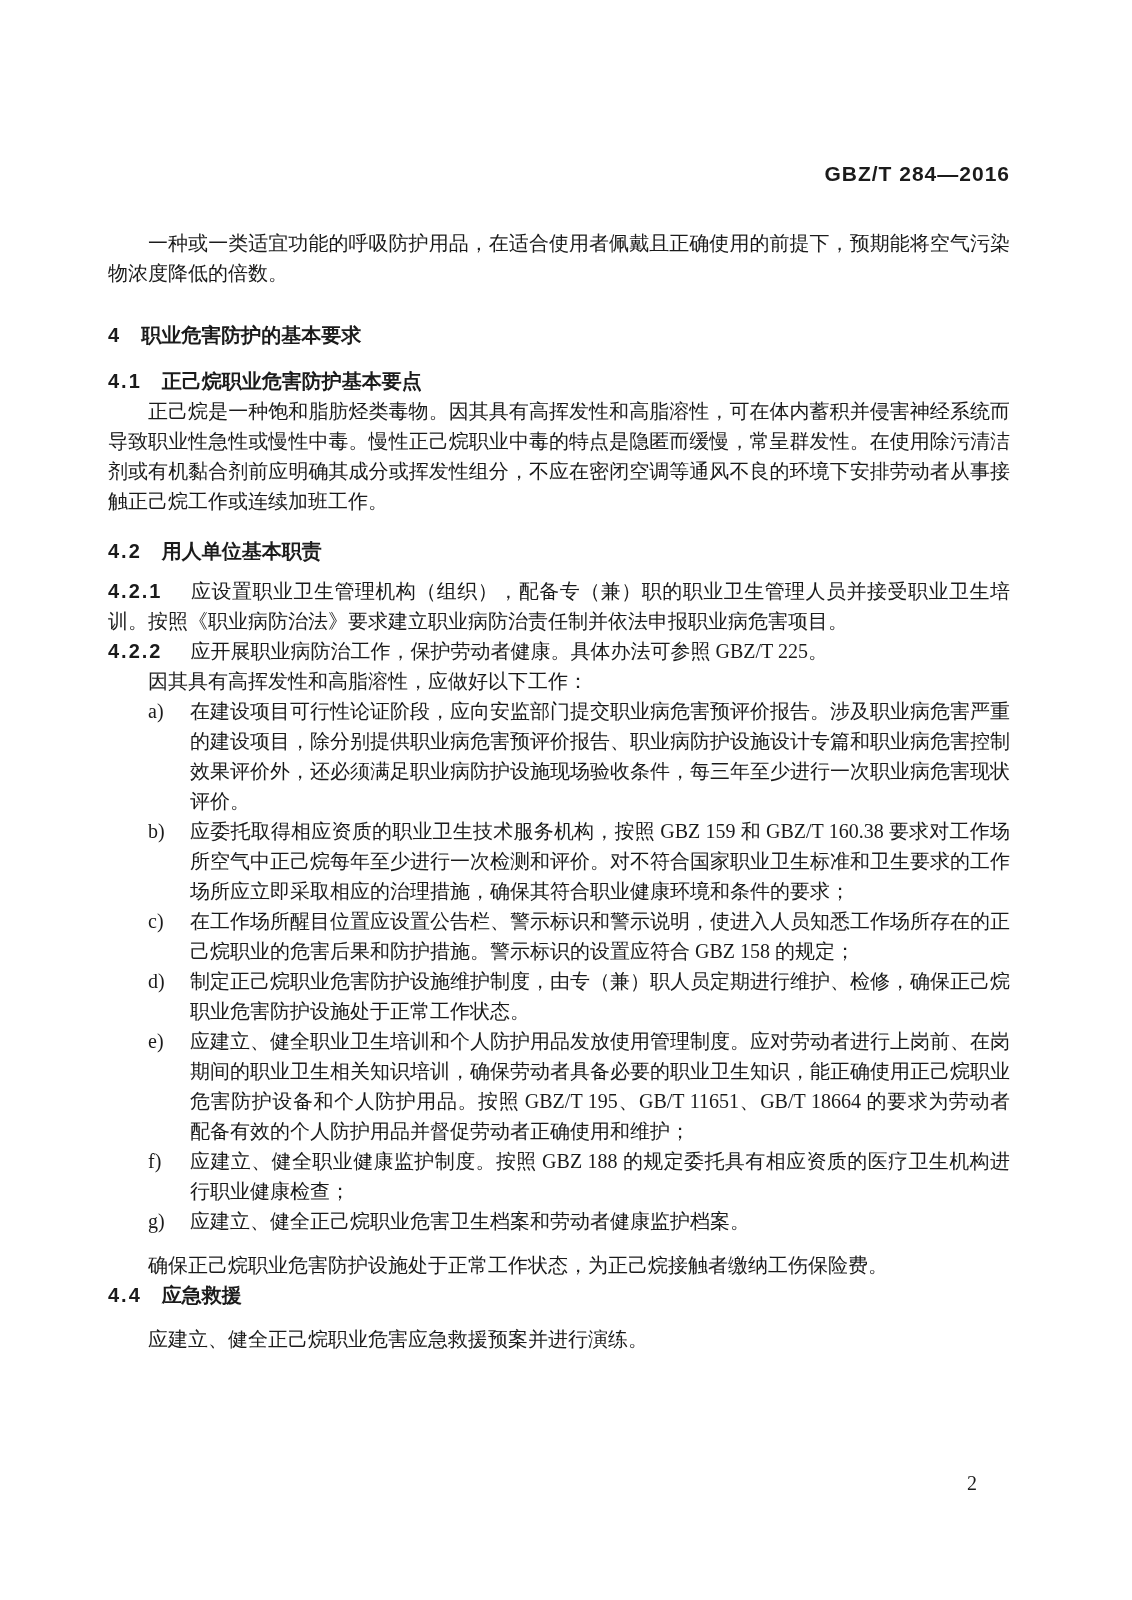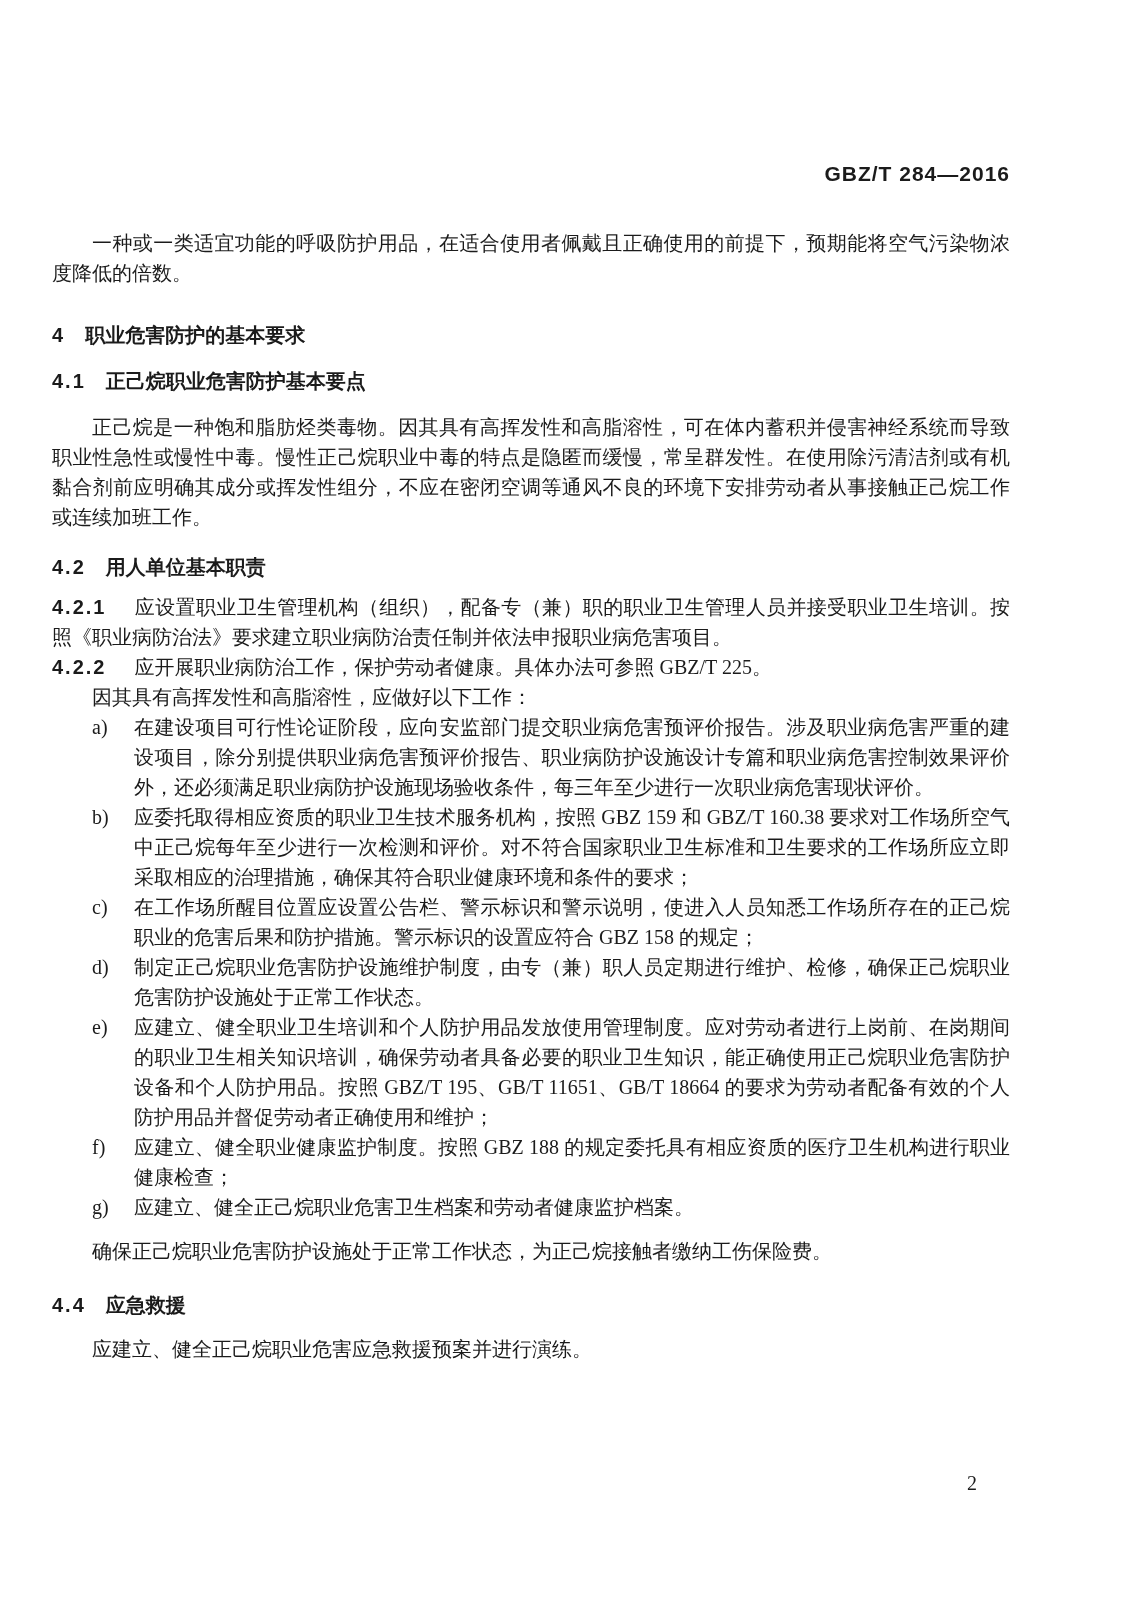--- a/index.html
+++ b/index.html
@@ -9,21 +9,21 @@
     height: 1600px;
     position: relative;
     font-family: "Liberation Serif", "DejaVu Serif", serif;
     color: #1b1b1b;
     font-size: 20px;
     overflow: hidden;
   }
   .page {
     width: 1132px;
     height: 1600px;
-    padding: 162px 122px 0 52px;
+    padding: 162px 122px 0 108px;
     position: relative;
   }
   .doc-header {
     text-align: right;
     font-family: "Liberation Sans", "DejaVu Sans", sans-serif;
     font-weight: 700;
     font-size: 21px;
     letter-spacing: 1px;
     line-height: 24px;
   }
@@ -35,26 +35,26 @@
   .heading {
     font-family: "Liberation Sans", "DejaVu Sans", sans-serif;
     font-weight: 700;
     font-size: 20px;
     line-height: 30px;
   }
   .heading .h-num { margin-right: 20px; letter-spacing: 2px; }
   .intro-para { margin-top: 42px; }
   .h-sec4   { margin-top: 32px; }
   .h-sec41  { margin-top: 16px; }
-  .p-sec41  { margin-top: 16px; }
+  .p-sec41  { margin-top: 0; }
   .h-sec42  { margin-top: 20px; }
   .clause-421 { margin-top: 10px; }
   .h-sec43  { margin-top: 26px; }
   .p-sec43  { margin-top: 14px; }
-  .h-sec44  { margin-top: 24px; }
+  .h-sec44  { }
   .p-sec44  { margin-top: 14px; }
   .clause-num {
     font-family: "Liberation Sans", "DejaVu Sans", sans-serif;
     font-weight: 700;
     letter-spacing: 2px;
     margin-right: 28px;
   }
   .list { margin-left: 40px; }
   .list-item {
     display: flex;

